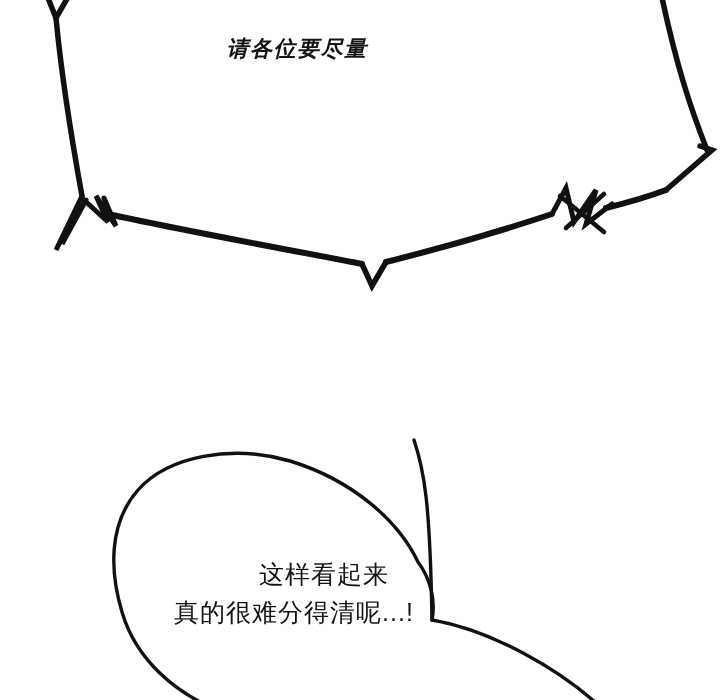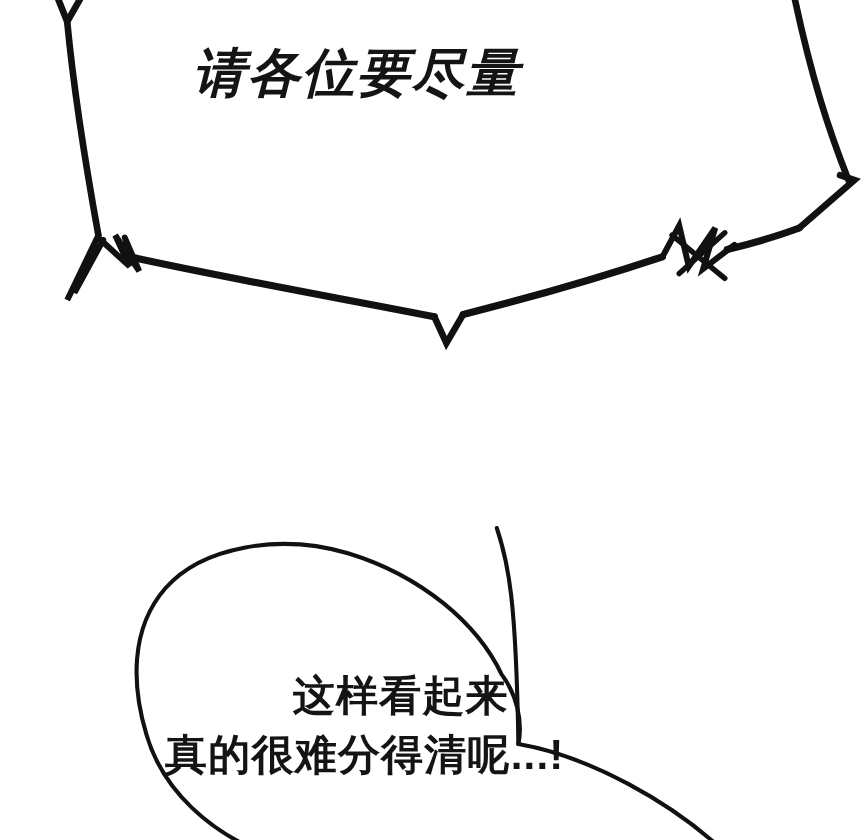--- a/index.html
+++ b/index.html
@@ -28,41 +28,40 @@
     text-align: center;
     color: #141414;
     white-space: nowrap;
     line-height: 1.18;
   }
   
   #shout-text {
     left: 0;
     top: 36px;
     width: 580px;
-    font-size: 44px;
+    font-size: 22px;
     font-weight: bold;
     font-style: italic;
     letter-spacing: 1.5px;
   }
   #shout-text .line {
     display: block;
   }
   #shout-text .line-1 { margin-left: 14px; }
   #shout-text .line-2 { margin-left: 2px; margin-top: 5px; }
 
   
   #oval-text {
     left: 0;
     top: 560px;
     width: 600px;
-    font-size: 35px;
-    font-weight: bold;
+    font-size: 25px;
+    font-weight: normal;
     font-style: normal;
     letter-spacing: 1px;
-    margin-left: 10px;
   }
   #oval-text .line {
     display: block;
   }
   #oval-text .line-1 { margin-left: 48px; }
   #oval-text .line-2 { margin-left: -12px; margin-top: 8px; }
 </style>
 </head>
 <body>
 

